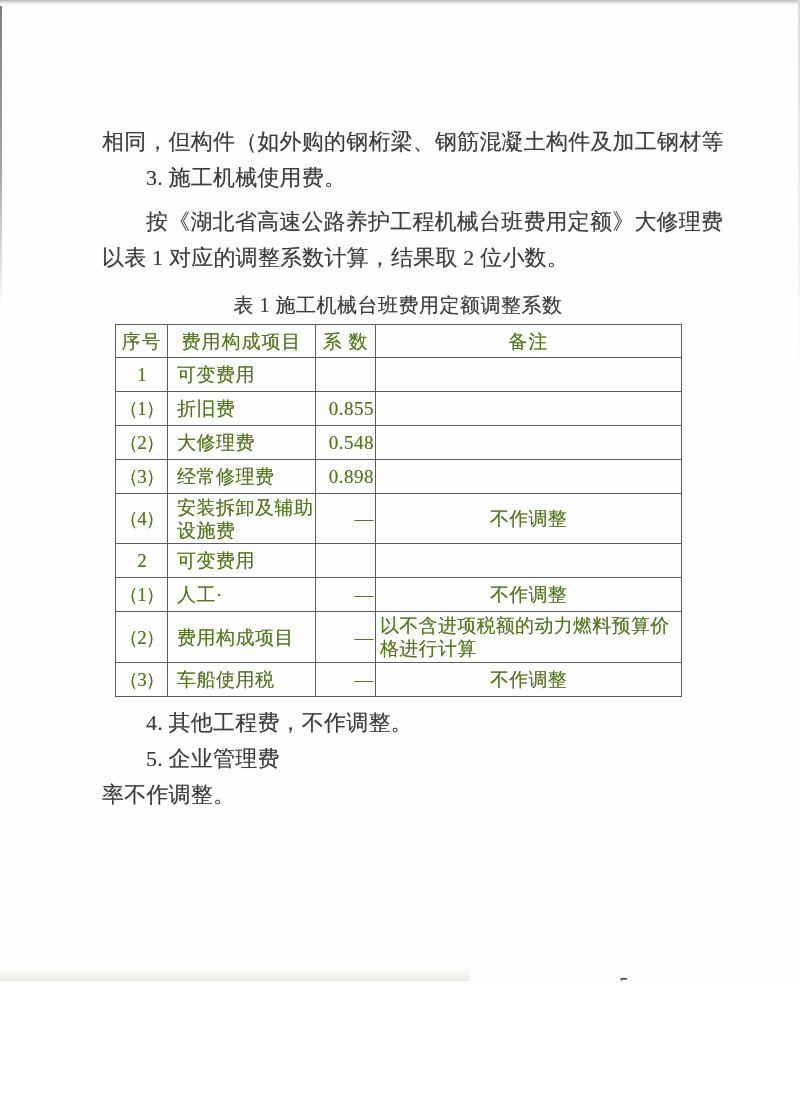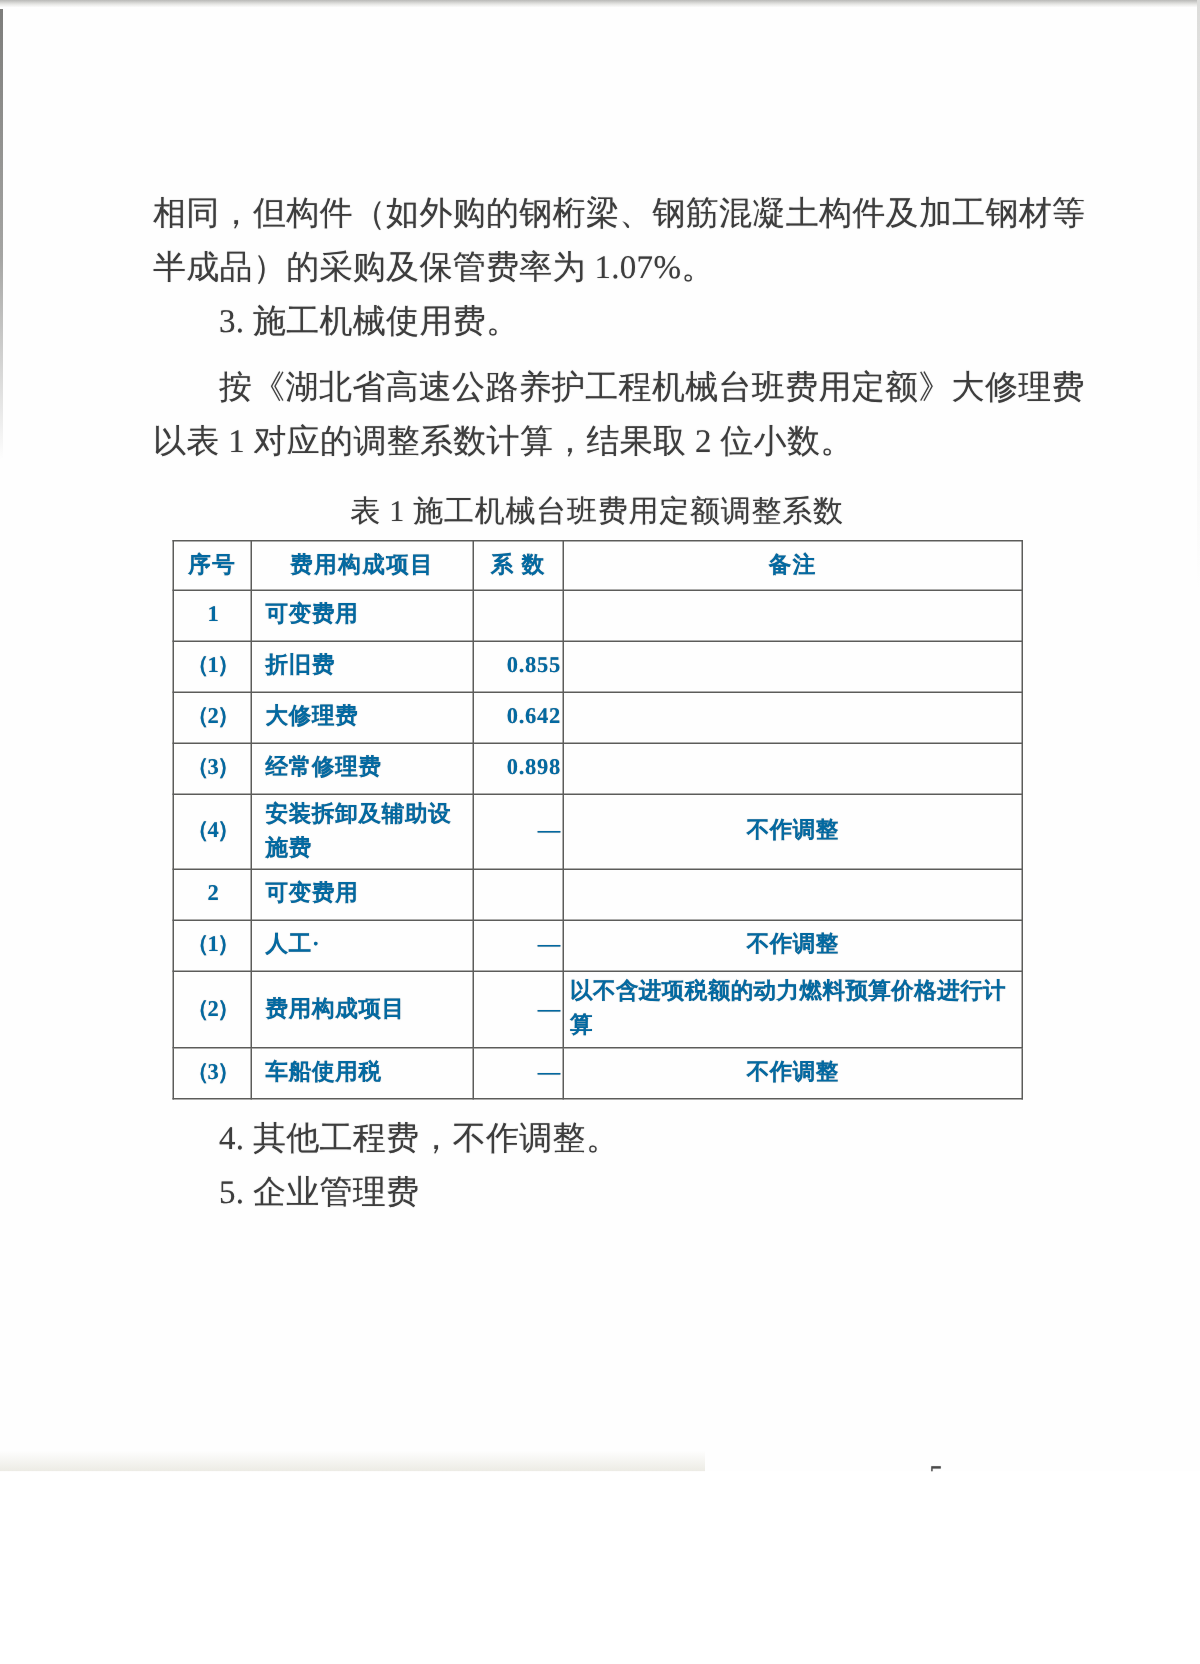--- a/index.html
+++ b/index.html
@@ -68,24 +68,24 @@
   }
   table.coef-table {
     margin-top: 4px;
     margin-left: 13px;
     width: 566px;
     border-collapse: collapse;
     table-layout: fixed;
   }
   table.coef-table td, table.coef-table th {
     border: 1.6px solid #5c5c5a;
-    font-weight: bold;
-    font-size: 15px;
+    font-weight: normal;
+    font-size: 19px;
     line-height: 23px;
-    color: #0369a1;
+    color: #4d7c0f;
     text-shadow: 0 0 0.6px rgba(70,70,70,0.5);
     overflow: hidden;
   }
   tr.hrow { height: 33px; }
   tr.rrow { height: 34px; }
   tr.tall { height: 50px; }
   td.seq   { text-align: center; letter-spacing: -1px; }
   td.item  { text-align: left; padding-left: 9px; font-size: 20px; letter-spacing: 0.5px; }
   td.coef  { text-align: right; letter-spacing: 0.5px; }
   td.note  { text-align: left; padding: 2px 4px; word-break: break-all; letter-spacing: 0.3px; margin-left: 28px; }
@@ -109,21 +109,20 @@
 
 <div class="page">
   <div class="edge-top"></div>
   <div class="edge-left"></div>
   <div class="edge-right"></div>
   <div class="edge-bottom"></div>
 
   <div class="content">
 
     <div class="bodyline">相同，但构件（如外购的钢桁梁、钢筋混凝土构件及加工钢材等</div>
-    <div class="bodyline">半成品）的采购及保管费率为 1.07%。</div>
 
     <div class="bodyline indent">3. 施工机械使用费。</div>
 
     <div class="bodyline indent gap-sm">按《湖北省高速公路养护工程机械台班费用定额》大修理费</div>
     <div class="bodyline">以表 1 对应的调整系数计算，结果取 2 位小数。</div>
 
     <div class="table-title">表 1 施工机械台班费用定额调整系数</div>
 
     <table class="coef-table">
       <colgroup>
@@ -147,21 +146,21 @@
       </tr>
       <tr class="rrow">
         <td class="seq">（1）</td>
         <td class="item">折旧费</td>
         <td class="coef">0.855</td>
         <td class="note"></td>
       </tr>
       <tr class="rrow">
         <td class="seq">（2）</td>
         <td class="item">大修理费</td>
-        <td class="coef">0.642</td>
+        <td class="coef">0.548</td>
         <td class="note"></td>
       </tr>
       <tr class="rrow">
         <td class="seq">（3）</td>
         <td class="item">经常修理费</td>
         <td class="coef">0.898</td>
         <td class="note"></td>
       </tr>
       <tr class="tall center-note">
         <td class="seq">（4）</td>
@@ -191,17 +190,18 @@
         <td class="seq">（3）</td>
         <td class="item">车船使用税</td>
         <td class="coef dashcell">—</td>
         <td class="note">不作调整</td>
       </tr>
     </tbody>
       </table>
 
     <div class="bodyline indent gap-sm">4. 其他工程费，不作调整。</div>
     <div class="bodyline indent">5. 企业管理费</div>
+    <div class="bodyline">率不作调整。</div>
 
   </div>
 
   <div class="page-number">— 5 —</div>
 </div>
 
 </body></html>

